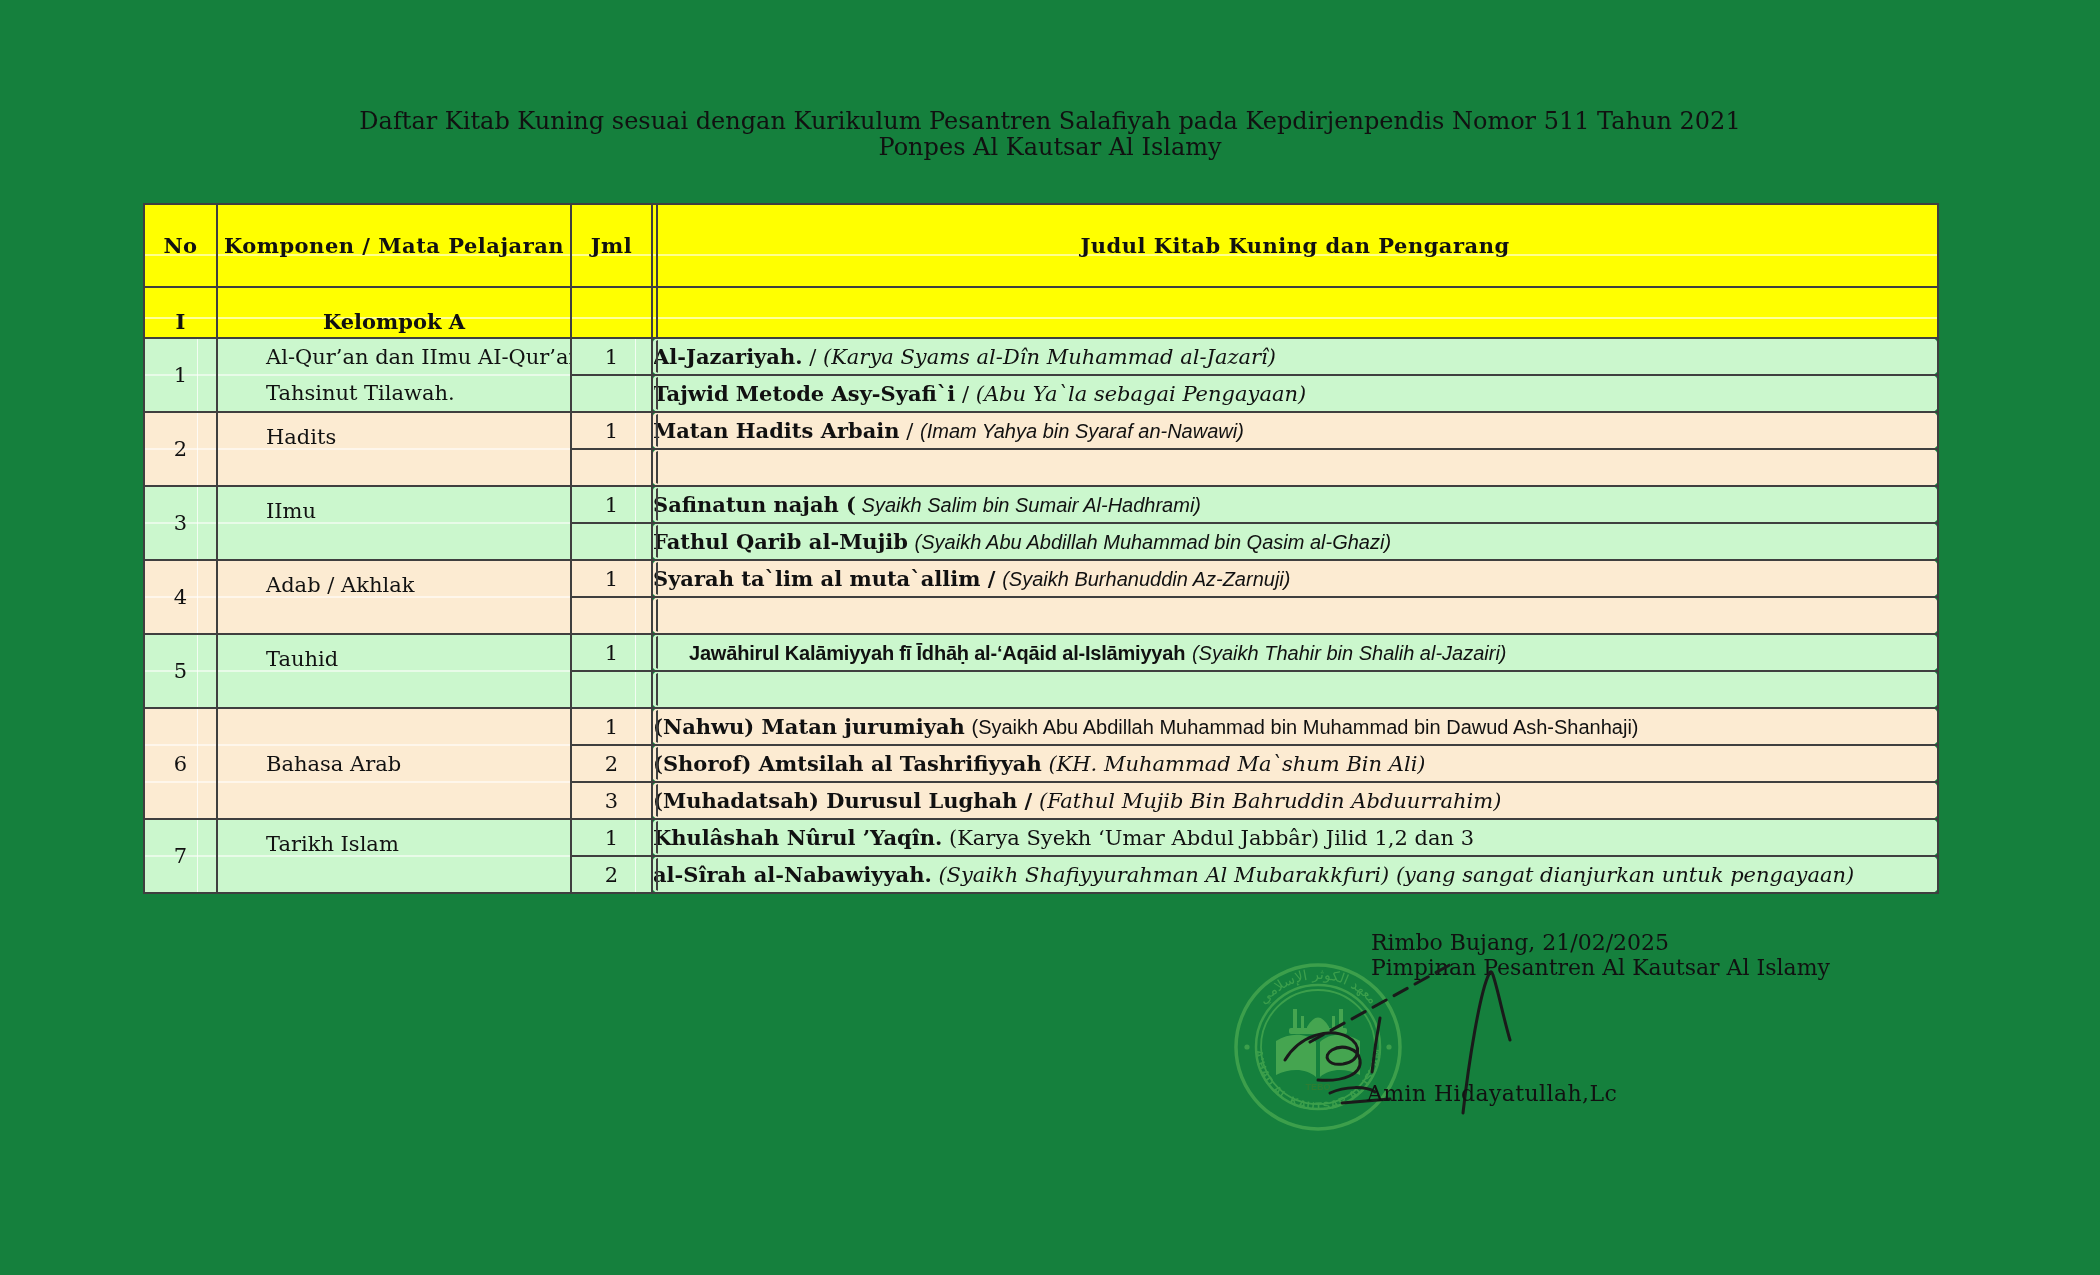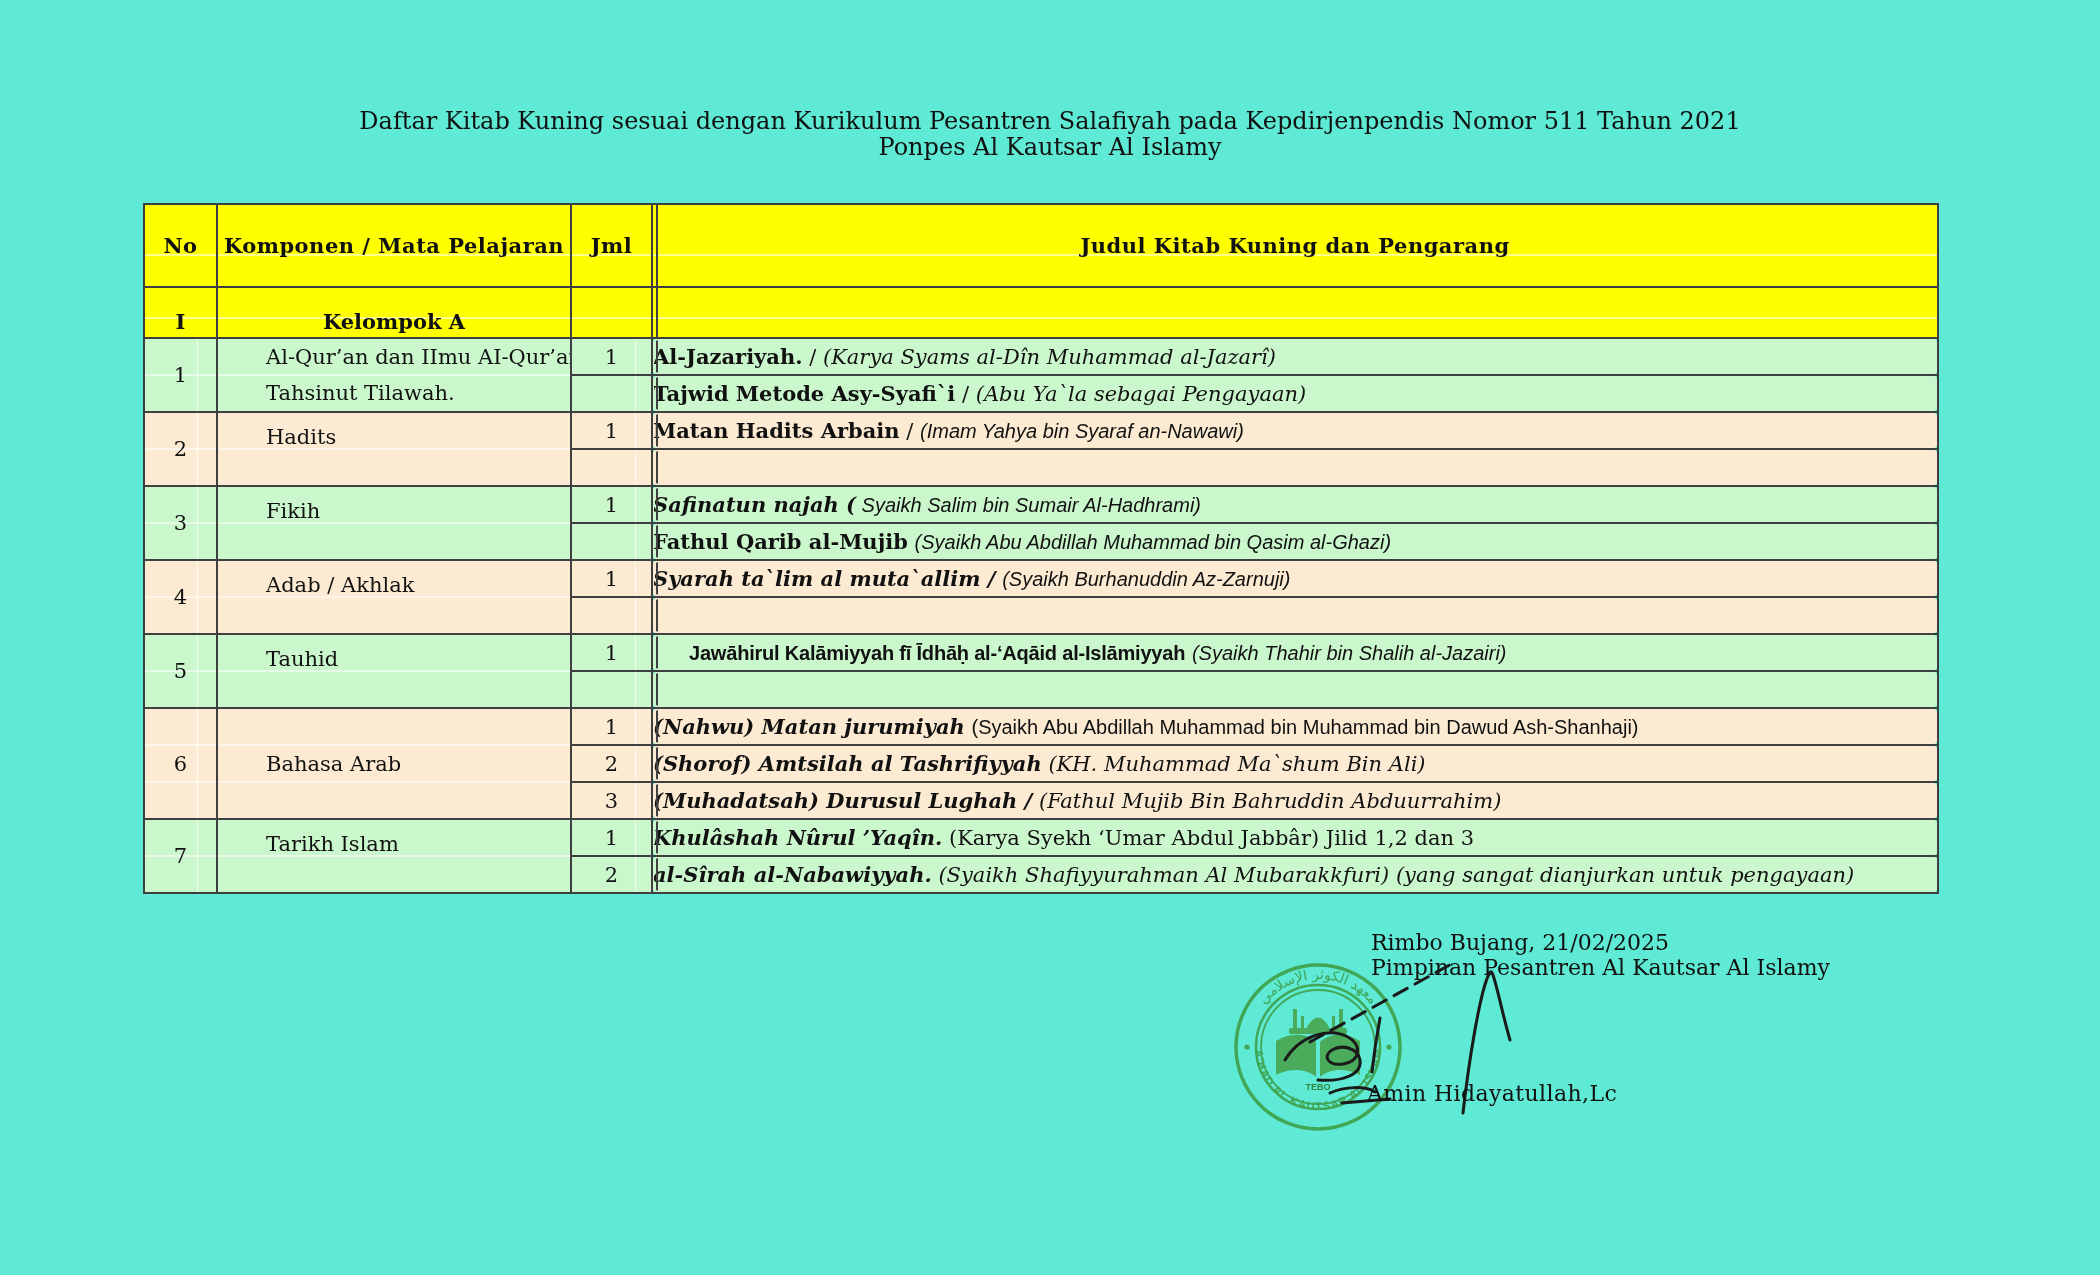--- a/index.html
+++ b/index.html
@@ -1,17 +1,17 @@
 <!DOCTYPE html>
 <html><head>
 <meta charset="utf-8">
 <style>
   html,body{margin:0;padding:0;background:#ffffff;}
   .page{
-    position:relative;width:2100px;height:1275px;background:#5eead4;
+    position:relative;width:2100px;height:1275px;background:#15803d;
     font-family:"DejaVu Serif",serif;color:#111;overflow:hidden;
   }
   .doc-title{position:absolute;left:0;width:2100px;text-align:center;font-size:24px;line-height:26px;}
   .doc-title.l1{top:108px;}
   .doc-title.l2{top:134px;}
 
   table.kitab{
     position:absolute;left:143px;top:203px;width:1794px;
     border-collapse:collapse;table-layout:fixed;
   }
@@ -41,21 +41,21 @@
   .cell-komponen div{line-height:36px;padding-left:48px;}
   .cell-jml{text-align:center;
     background-image:linear-gradient(to right,transparent 0 63px,rgba(255,255,255,.75) 63px 64px,transparent 64px);}
   .cell-judul{padding-left:14px;border-radius:7px;}
   .dbl::before{content:"";position:absolute;left:3px;top:-2px;bottom:-2px;width:2px;background:#3f3f3f;}
 
   th.judul-h{padding-right:185px;}
 
   
   .seg-title-serif{font-weight:bold;}
-  .seg-title-serif-bold-italic{font-weight:bold;font-style:italic;}
+  .seg-title-serif-bold-italic{font-weight:bold;}
   .seg-title-sans-bold{font-family:"Liberation Sans",sans-serif;font-weight:bold;font-size:20px;letter-spacing:-.2px;padding-left:36px;}
   .seg-sep-serif{}
   .seg-author-serif{}
   .seg-author-serif-italic{font-style:italic;}
   .seg-author-sans-italic{font-family:"Liberation Sans",sans-serif;font-style:italic;font-size:20px;}
   .seg-author-sans{font-family:"Liberation Sans",sans-serif;font-size:20px;}
 
   
   .f-place{position:absolute;left:1371px;top:930px;font-size:22px;}
   .f-role{position:absolute;left:1371px;top:955px;font-size:22px;}
@@ -113,21 +113,21 @@
           <td class="cell-jml tone-cream">1</td>
           <td class="cell-judul dbl tone-cream"><span class="seg-title-serif">Matan Hadits Arbain</span><span class="seg-sep-serif"> / </span><span class="seg-author-sans-italic">(Imam Yahya bin Syaraf an-Nawawi)</span></td>
         </tr>
         <tr class="sub">
           <td class="cell-jml tone-cream"></td>
           <td class="cell-judul dbl tone-cream"></td>
         </tr>
         <tr class="sub">
           <td class="cell-no tone-green" rowspan="2">3</td>
           <td class="cell-komponen tone-green v-top" rowspan="2">
-            <div>Fikih</div>
+            <div>IImu</div>
           </td>
           <td class="cell-jml tone-green">1</td>
           <td class="cell-judul dbl tone-green"><span class="seg-title-serif-bold-italic">Safinatun najah (</span><span class="seg-author-sans-italic"> Syaikh Salim bin Sumair Al-Hadhrami)</span></td>
         </tr>
         <tr class="sub">
           <td class="cell-jml tone-green"></td>
           <td class="cell-judul dbl tone-green"><span class="seg-title-serif">Fathul Qarib al-Mujib</span><span class="seg-sep-serif"> </span><span class="seg-author-sans-italic">(Syaikh Abu Abdillah Muhammad bin Qasim al-Ghazi)</span></td>
         </tr>
         <tr class="sub">
           <td class="cell-no tone-cream" rowspan="2">4</td>

